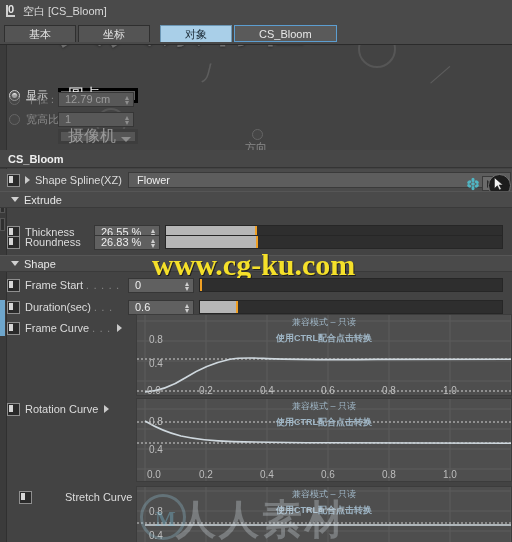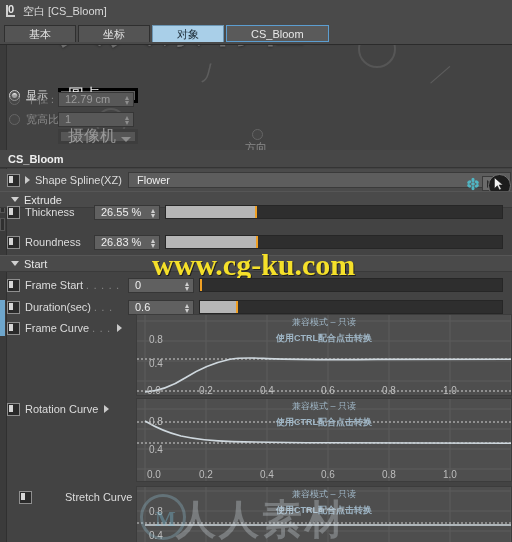--- a/index.html
+++ b/index.html
@@ -41,21 +41,21 @@
   }
   .tab{
     height:17px;line-height:17px;margin-top:2px;margin-right:2px;
     padding:0 24px;box-sizing:border-box;
     background:#545454;color:#e2e2e2;
     border:1px solid #2f2f2f;border-bottom:none;
     font-size:11px;text-align:center;white-space:nowrap;cursor:default;
   }
   .tab.w1{min-width:70px;}
   .tab.w2{min-width:70px;}
-  .tab.sel{background:#a9cfe8;color:#1b2b36;border-color:#6b96b4;}
+  .tab.sel{background:#a9cfe8;color:#1b2b36;border-color:#6b96b4;margin-left:8px;}
   .tab.cs{background:#5a5a5a;color:#e8e8e8;border:1px solid #5c9ed1;min-width:68px;}
 
   
   .secbar{
     position:absolute;left:0;width:512px;height:17px;
     background:#4f4f4f;border-top:1px solid #5b5b5b;border-bottom:1px solid #373737;
     color:#efefef;font-weight:bold;font-size:11px;
     display:flex;align-items:center;padding-left:8px;box-sizing:border-box;
   }
   .secbar .helpdot{
@@ -316,21 +316,21 @@
         </svg>
       </span>
     </span>
   </div>
 
   <div class="grp" style="top:191px;">
     <span class="triD"></span>
     <span>Extrude</span>
   </div>
 
-  <div class="srow" style="top:201px;">
+  <div class="srow" style="top:221px;">
     <span class="pbadge"></span>
     <span class="plabel">Thickness</span>
     <span class="nfield" style="position:absolute;left:94px;width:66px;">
       <span>26.55 %</span>
       <span class="spin">▴<br>▾</span>
     </span>
     <span class="slider" style="position:absolute;left:165px;width:338px;">
       <span class="fill" style="width:26.55%"></span>
       <span class="knob" style="left:26.55%"></span>
     </span>
@@ -344,21 +344,21 @@
       <span class="spin">▴<br>▾</span>
     </span>
     <span class="slider" style="position:absolute;left:165px;width:338px;">
       <span class="fill" style="width:26.83%"></span>
       <span class="knob" style="left:26.83%"></span>
     </span>
   </div>
 
   <div class="grp" style="top:255px;">
     <span class="triD"></span>
-    <span>Start</span>
+    <span>Shape</span>
   </div>
 
   <div class="wm wm-cgku">www.cg-ku.com</div>
 
   <div class="srow" style="top:274px;">
     <span class="pbadge"></span>
     <span class="plabel">Frame Start</span>
     <span class="dots">. . . . .</span>
     <span class="nfield" style="position:absolute;left:128px;width:66px;">
       <span>0</span>

